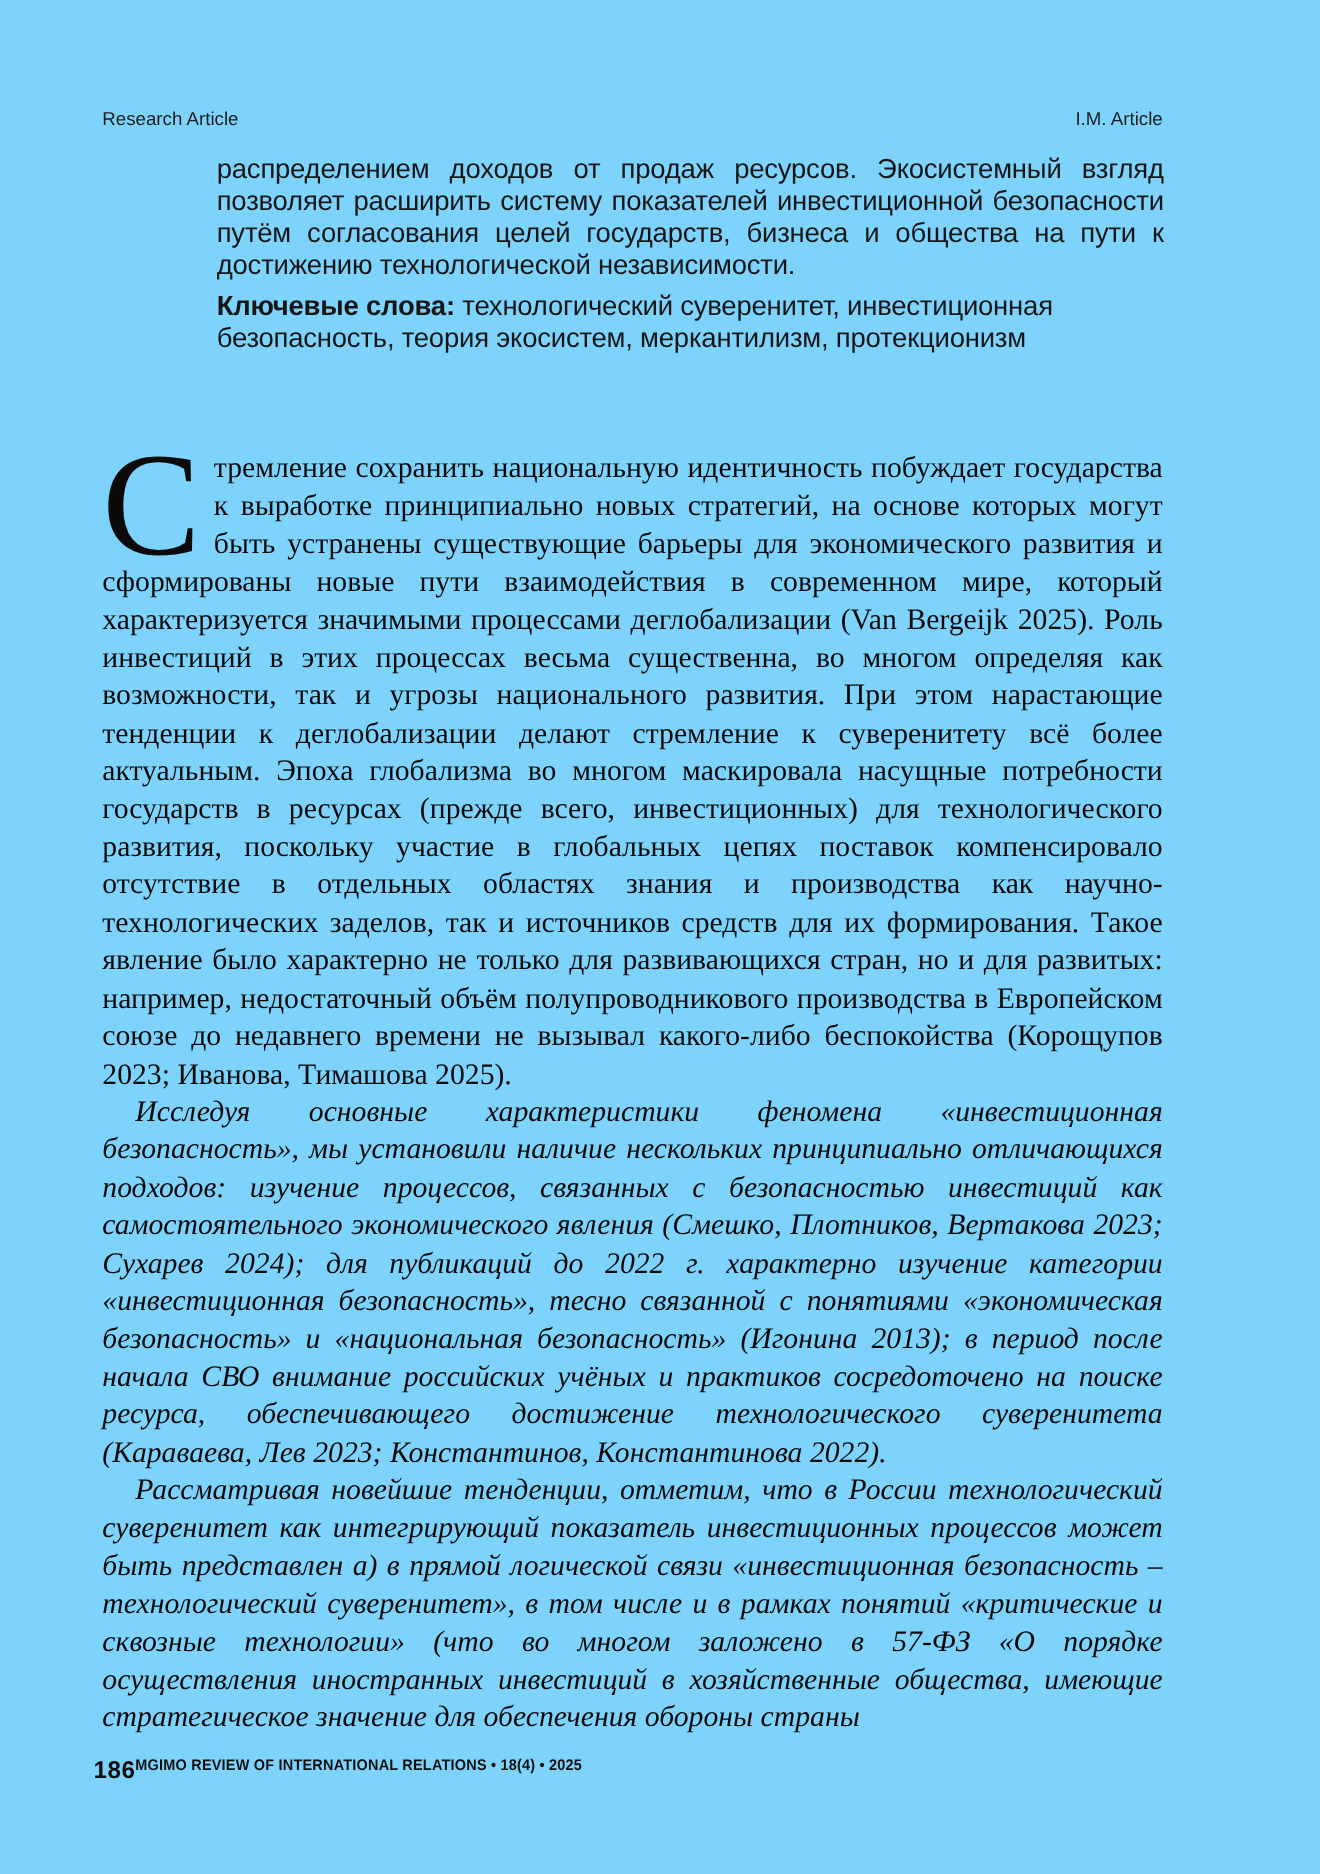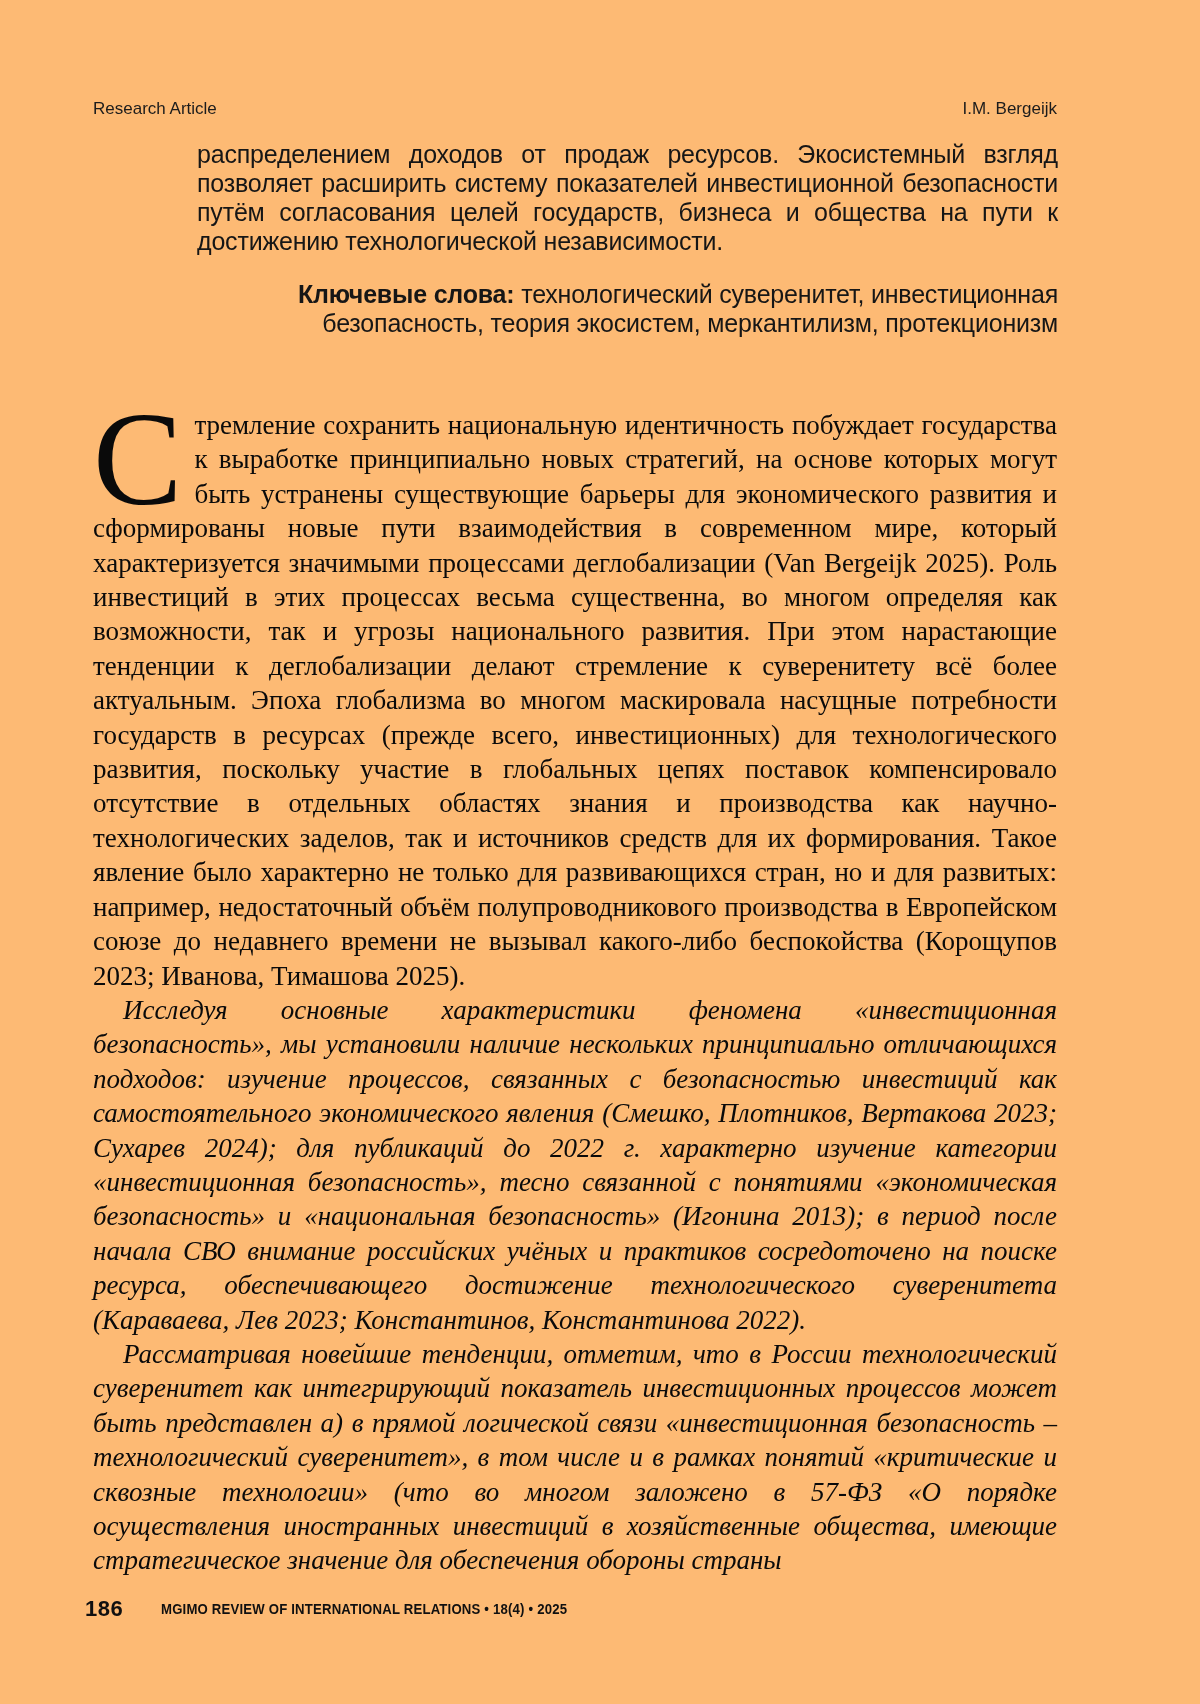--- a/index.html
+++ b/index.html
@@ -1,21 +1,21 @@
 <!DOCTYPE html>
 <html lang="ru"><head>
 <meta charset="utf-8">
 <style>
   * { margin: 0; padding: 0; box-sizing: border-box; }
   html, body { background: #ffffff; }
   .page {
     position: relative;
     width: 1200px;
     height: 1704px;
-    background: #fdba74;
+    background: #7dd3fc;
     overflow: hidden;
   }
   
   .running-head {
     position: absolute;
     top: 99px;
     left: 93px;
     width: 964px;
     display: flex;
     justify-content: space-between;
@@ -30,21 +30,21 @@
     top: 140px;
     left: 197px;
     width: 861px;
     font-family: "Liberation Sans", sans-serif;
     font-size: 25px;
     line-height: 29px;
     color: #161616;
     text-align: justify;
     letter-spacing: -0.2px;
   }
-  .keywords { margin-top: 24px; text-align: right; }
+  .keywords { margin-top: 8px; text-align: left; }
   .keywords .kw-label { font-weight: 700; }
   
   .article-body {
     position: absolute;
     top: 408px;
     left: 93px;
     width: 964px;
     font-family: "Liberation Serif", "DejaVu Serif", serif;
     font-size: 27px;
     line-height: 34.4px;
@@ -60,43 +60,42 @@
     line-height: 103px;
     margin: 0 12px 0 0;
     color: #0a0a0a;
   }
   
   .page-footer {
     position: absolute;
     top: 1596px;
     left: 85px;
     display: flex;
-    align-items: center;
-    gap: 38px;
+    align-items: flex-start;
     font-family: "Liberation Sans", sans-serif;
     color: #101010;
   }
   .page-number { font-size: 22px; font-weight: 700; letter-spacing: 0.5px; }
   .journal-line {
     font-size: 14px;
     font-weight: 700;
     letter-spacing: 0.2px;
     transform: scaleX(0.94);
     transform-origin: left bottom;
     white-space: nowrap;
   }
 </style>
 </head>
 <body>
 
 <div class="page">
 
   <div class="running-head">
     <span>Research Article</span>
-    <span>I.M. Bergeijk</span>
+    <span>I.M. Article</span>
   </div>
 
   <div class="abstract-block">
     <p class="abstract-text">распределением доходов от продаж ресурсов. Экосистемный взгляд позволяет расширить систему показателей инвестиционной безопасности путём согласования целей государств, бизнеса и общества на пути к достижению технологической независимости.</p>
     <p class="keywords">
       <span class="kw-label">Ключевые слова:</span>
       <span>технологический суверенитет, инвестиционная безопасность, теория экосистем, меркантилизм, протекционизм</span>
     </p>
   </div>
 

